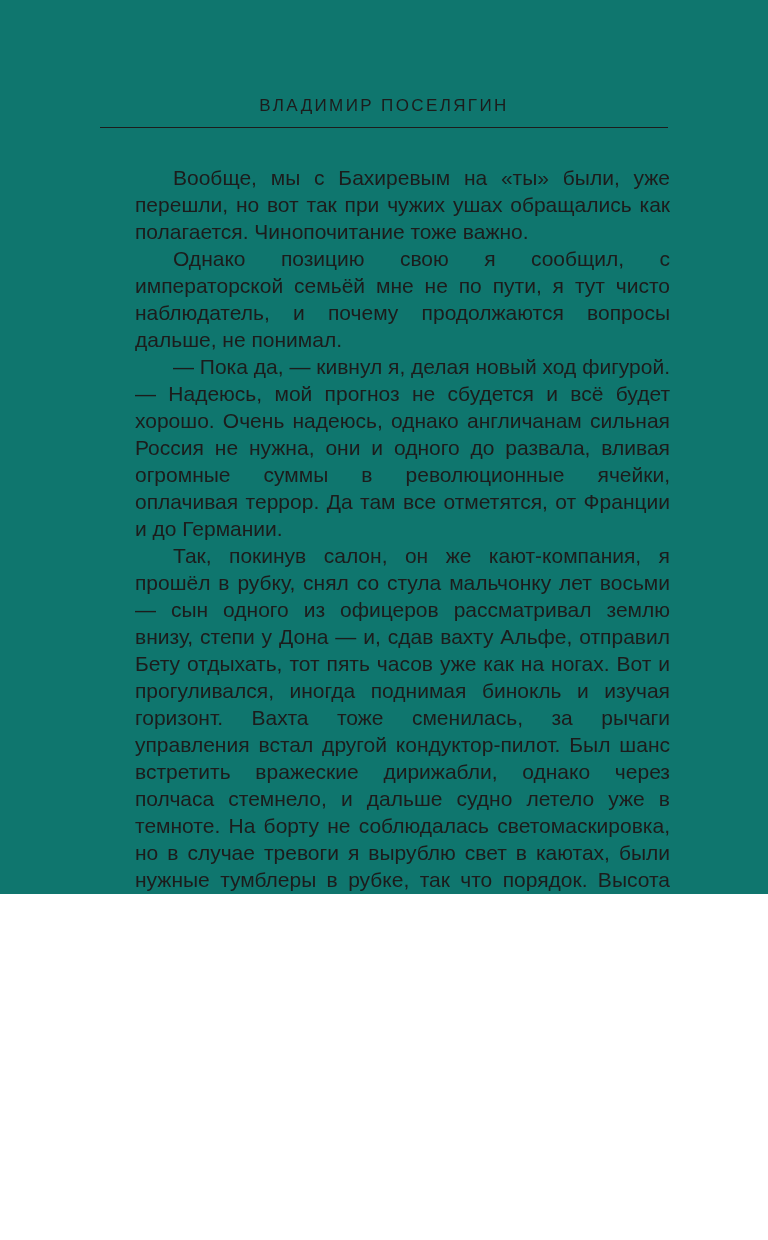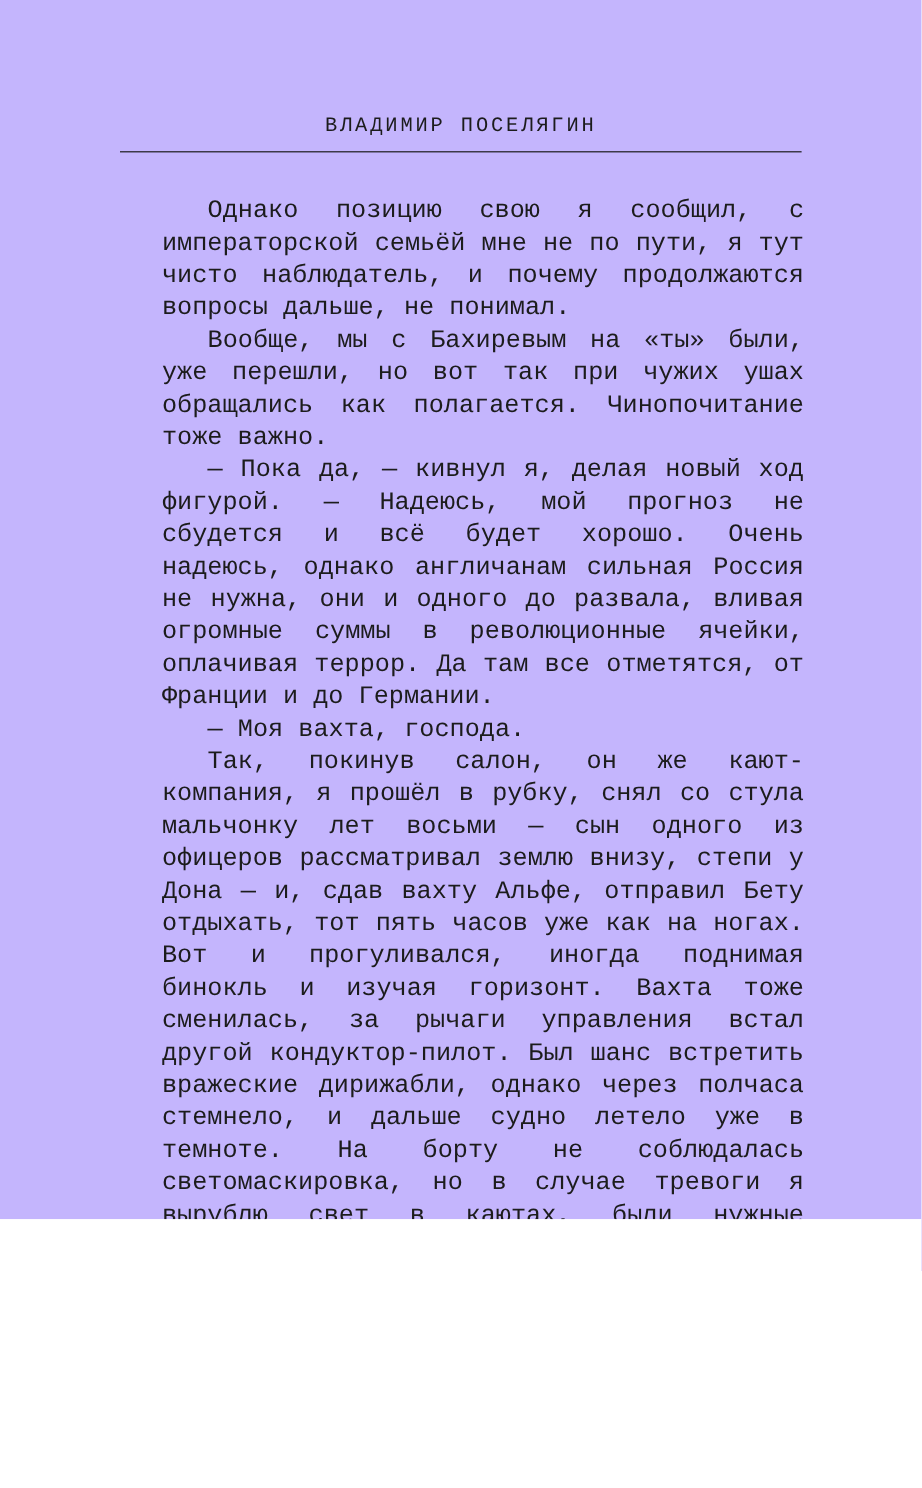--- a/index.html
+++ b/index.html
@@ -3,24 +3,24 @@
   <meta charset="utf-8">
   <style>
     html, body {
       margin: 0;
       padding: 0;
       background: #ffffff;
     }
     .page {
       position: relative;
       width: 768px;
-      height: 1016px;
-      background: #c4b5fd;
+      height: 894px;
+      background: #0f766e;
       color: #1c1c1c;
-      font-family: Liberation Mono, monospace;
+      font-family: Liberation Sans, sans-serif;
       overflow: hidden;
       box-sizing: border-box;
     }
     .running-head {
       margin-top: 96px;
       text-align: center;
       font-size: 17px;
       letter-spacing: 0.14em;
       font-weight: normal;
       color: #1c1c1c;
@@ -60,24 +60,23 @@
 
 <div class="page">
 
   <header>
     <div class="running-head">ВЛАДИМИР ПОСЕЛЯГИН</div>
     <hr class="header-rule">
   </header>
 
   <main class="body-text">
 
-  <p>Однако позицию свою я сообщил, с императорской семьёй мне не по пути, я тут чисто наблюдатель, и почему продолжаются вопросы дальше, не понимал.</p>
-      <p>Вообще, мы с Бахиревым на «ты» были, уже перешли, но вот так при чужих ушах обращались как полагается. Чинопочитание тоже важно.</p>
+  <p>Вообще, мы с Бахиревым на «ты» были, уже перешли, но вот так при чужих ушах обращались как полагается. Чинопочитание тоже важно.</p>
+      <p>Однако позицию свою я сообщил, с императорской семьёй мне не по пути, я тут чисто наблюдатель, и почему продолжаются вопросы дальше, не понимал.</p>
       <p>— Пока да, — кивнул я, делая новый ход фигурой. — Надеюсь, мой прогноз не сбудется и всё будет хорошо. Очень надеюсь, однако англичанам сильная Россия не нужна, они и одного до развала, вливая огромные суммы в революционные ячейки, оплачивая террор. Да там все отметятся, от Франции и до Германии.</p>
-      <p>— Моя вахта, господа.</p>
       <p>Так, покинув салон, он же кают-компания, я прошёл в рубку, снял со стула мальчонку лет восьми — сын одного из офицеров рассматривал землю внизу, степи у Дона — и, сдав вахту Альфе, отправил Бету отдыхать, тот пять часов уже как на ногах. Вот и прогуливался, иногда поднимая бинокль и изучая горизонт. Вахта тоже сменилась, за рычаги управления встал другой кондуктор-пилот. Был шанс встретить вражеские дирижабли, однако через полчаса стемнело, и дальше судно летело уже в темноте. На борту не соблюдалась светомаскировка, но в случае тревоги я вырублю свет в каютах, были нужные тумблеры в рубке, так что порядок. Высота три тысячи метров, движемся штатно, скорость небольшая, пятьдесят километров в час. Ближе к полуночи или к двум часам ночи, если ветер поменяется, будем у Севастополя.</p>
     </main>
 
   <footer>
     <div class="page-number">8</div>
   </footer>
 
 </div>
 
 </body></html>

